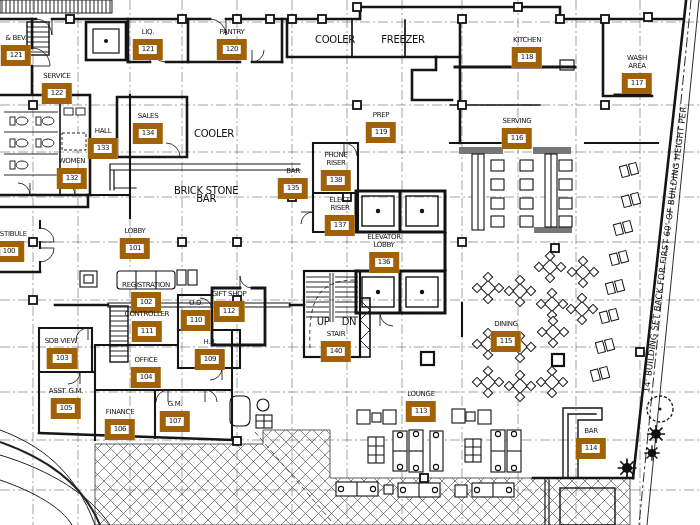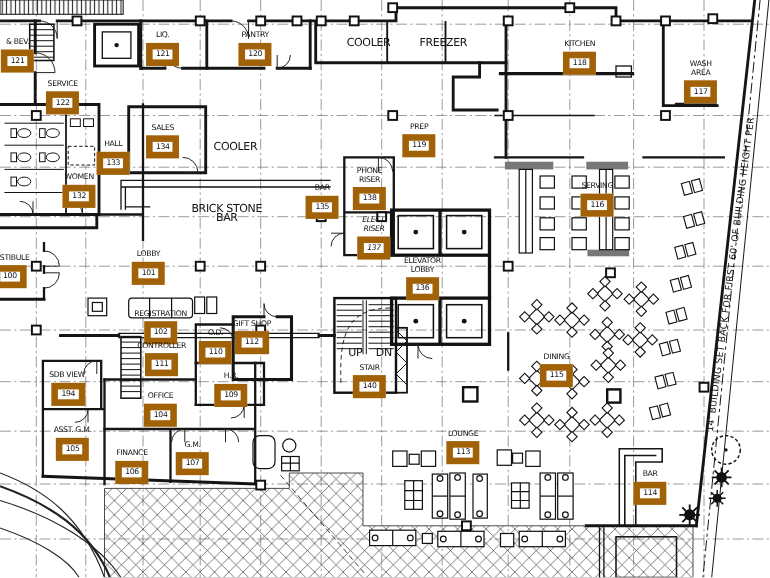--- a/index.html
+++ b/index.html
@@ -357,37 +357,37 @@
       <div class="room-label" style="left: 10px; top: 34px; padding-left: 12px;"><div class="room-name">&amp; BEV.</div><div class="room-num">121</div></div>
       <div class="room-label" style="left: 57px; top: 72px;"><div class="room-name">SERVICE</div><div class="room-num">122</div></div>
       <div class="room-label" style="left: 148px; top: 28px;"><div class="room-name">LIQ.</div><div class="room-num">121</div></div>
       <div class="room-label" style="left: 232px; top: 28px;"><div class="room-name">PANTRY</div><div class="room-num">120</div></div>
       <div class="room-label" style="left: 527px; top: 36px;"><div class="room-name">KITCHEN</div><div class="room-num">118</div></div>
       <div class="room-label" style="left: 637px; top: 54px;"><div class="room-name">WASH
 AREA</div><div class="room-num">117</div></div>
       <div class="room-label" style="left: 148px; top: 112px;"><div class="room-name">SALES</div><div class="room-num">134</div></div>
       <div class="room-label" style="left: 103px; top: 127px;"><div class="room-name">HALL</div><div class="room-num">133</div></div>
       <div class="room-label" style="left: 381px; top: 111px;"><div class="room-name">PREP</div><div class="room-num">119</div></div>
-      <div class="room-label" style="left: 543px; top: 117px; margin-top: 48px;"><div class="room-name">SERVING</div><div class="room-num">116</div></div>
+      <div class="room-label" style="left: 517px; top: 117px;"><div class="room-name">SERVING</div><div class="room-num">116</div></div>
       <div class="room-label" style="left: 293px; top: 167px;"><div class="room-name">BAR</div><div class="room-num">135</div></div>
       <div class="room-label" style="left: 336px; top: 151px;"><div class="room-name">PHONE
 RISER</div><div class="room-num">138</div></div>
-      <div class="room-label" style="left: 340px; top: 196px; font-style: italic;"><div class="room-name">ELECT.
+      <div class="room-label" style="left: 340px; top: 196px;"><div class="room-name">ELECT.
 RISER</div><div class="room-num">137</div></div>
       <div class="room-label" style="left: 384px; top: 233px;"><div class="room-name">ELEVATOR
 LOBBY</div><div class="room-num">136</div></div>
       <div class="room-label" style="left: 72px; top: 157px;"><div class="room-name">WOMEN</div><div class="room-num">132</div></div>
       <div class="room-label" style="left: 9px; top: 230px;"><div class="room-name">VESTIBULE</div><div class="room-num">100</div></div>
       <div class="room-label" style="left: 135px; top: 227px;"><div class="room-name">LOBBY</div><div class="room-num">101</div></div>
       <div class="room-label" style="left: 146px; top: 281px;"><div class="room-name">REGISTRATION</div><div class="room-num">102</div></div>
       <div class="room-label" style="left: 147px; top: 310px;"><div class="room-name">CONTROLLER</div><div class="room-num">111</div></div>
       <div class="room-label" style="left: 196px; top: 299px;"><div class="room-name">O.D.</div><div class="room-num">110</div></div>
       <div class="room-label" style="left: 229px; top: 290px;"><div class="room-name">GIFT SHOP</div><div class="room-num">112</div></div>
       <div class="room-label" style="left: 210px; top: 338px;"><div class="room-name">H.R.</div><div class="room-num">109</div></div>
-      <div class="room-label" style="left: 61px; top: 337px; text-align: right;"><div class="room-name">SDB VIEW</div><div class="room-num">194</div></div>
+      <div class="room-label" style="left: 61px; top: 337px; text-align: right;"><div class="room-name">SDB VIEW</div><div class="room-num">103</div></div>
       <div class="room-label" style="left: 146px; top: 356px;"><div class="room-name">OFFICE</div><div class="room-num">104</div></div>
       <div class="room-label" style="left: 66px; top: 387px;"><div class="room-name">ASST. G.M.</div><div class="room-num">105</div></div>
       <div class="room-label" style="left: 120px; top: 408px;"><div class="room-name">FINANCE</div><div class="room-num">106</div></div>
       <div class="room-label" style="left: 175px; top: 400px;"><div class="room-name">G.M.</div><div class="room-num">107</div></div>
       <div class="room-label" style="left: 336px; top: 330px;"><div class="room-name">STAIR</div><div class="room-num">140</div></div>
       <div class="room-label" style="left: 506px; top: 320px;"><div class="room-name">DINING</div><div class="room-num">115</div></div>
       <div class="room-label" style="left: 421px; top: 390px;"><div class="room-name">LOUNGE</div><div class="room-num">113</div></div>
       <div class="room-label" style="left: 591px; top: 427px;"><div class="room-name">BAR</div><div class="room-num">114</div></div>
       <div class="annotation" style="left: 335px; top: 36px;">COOLER</div>
       <div class="annotation" style="left: 383px; top: 36px; padding-left: 40px;">FREEZER</div>

